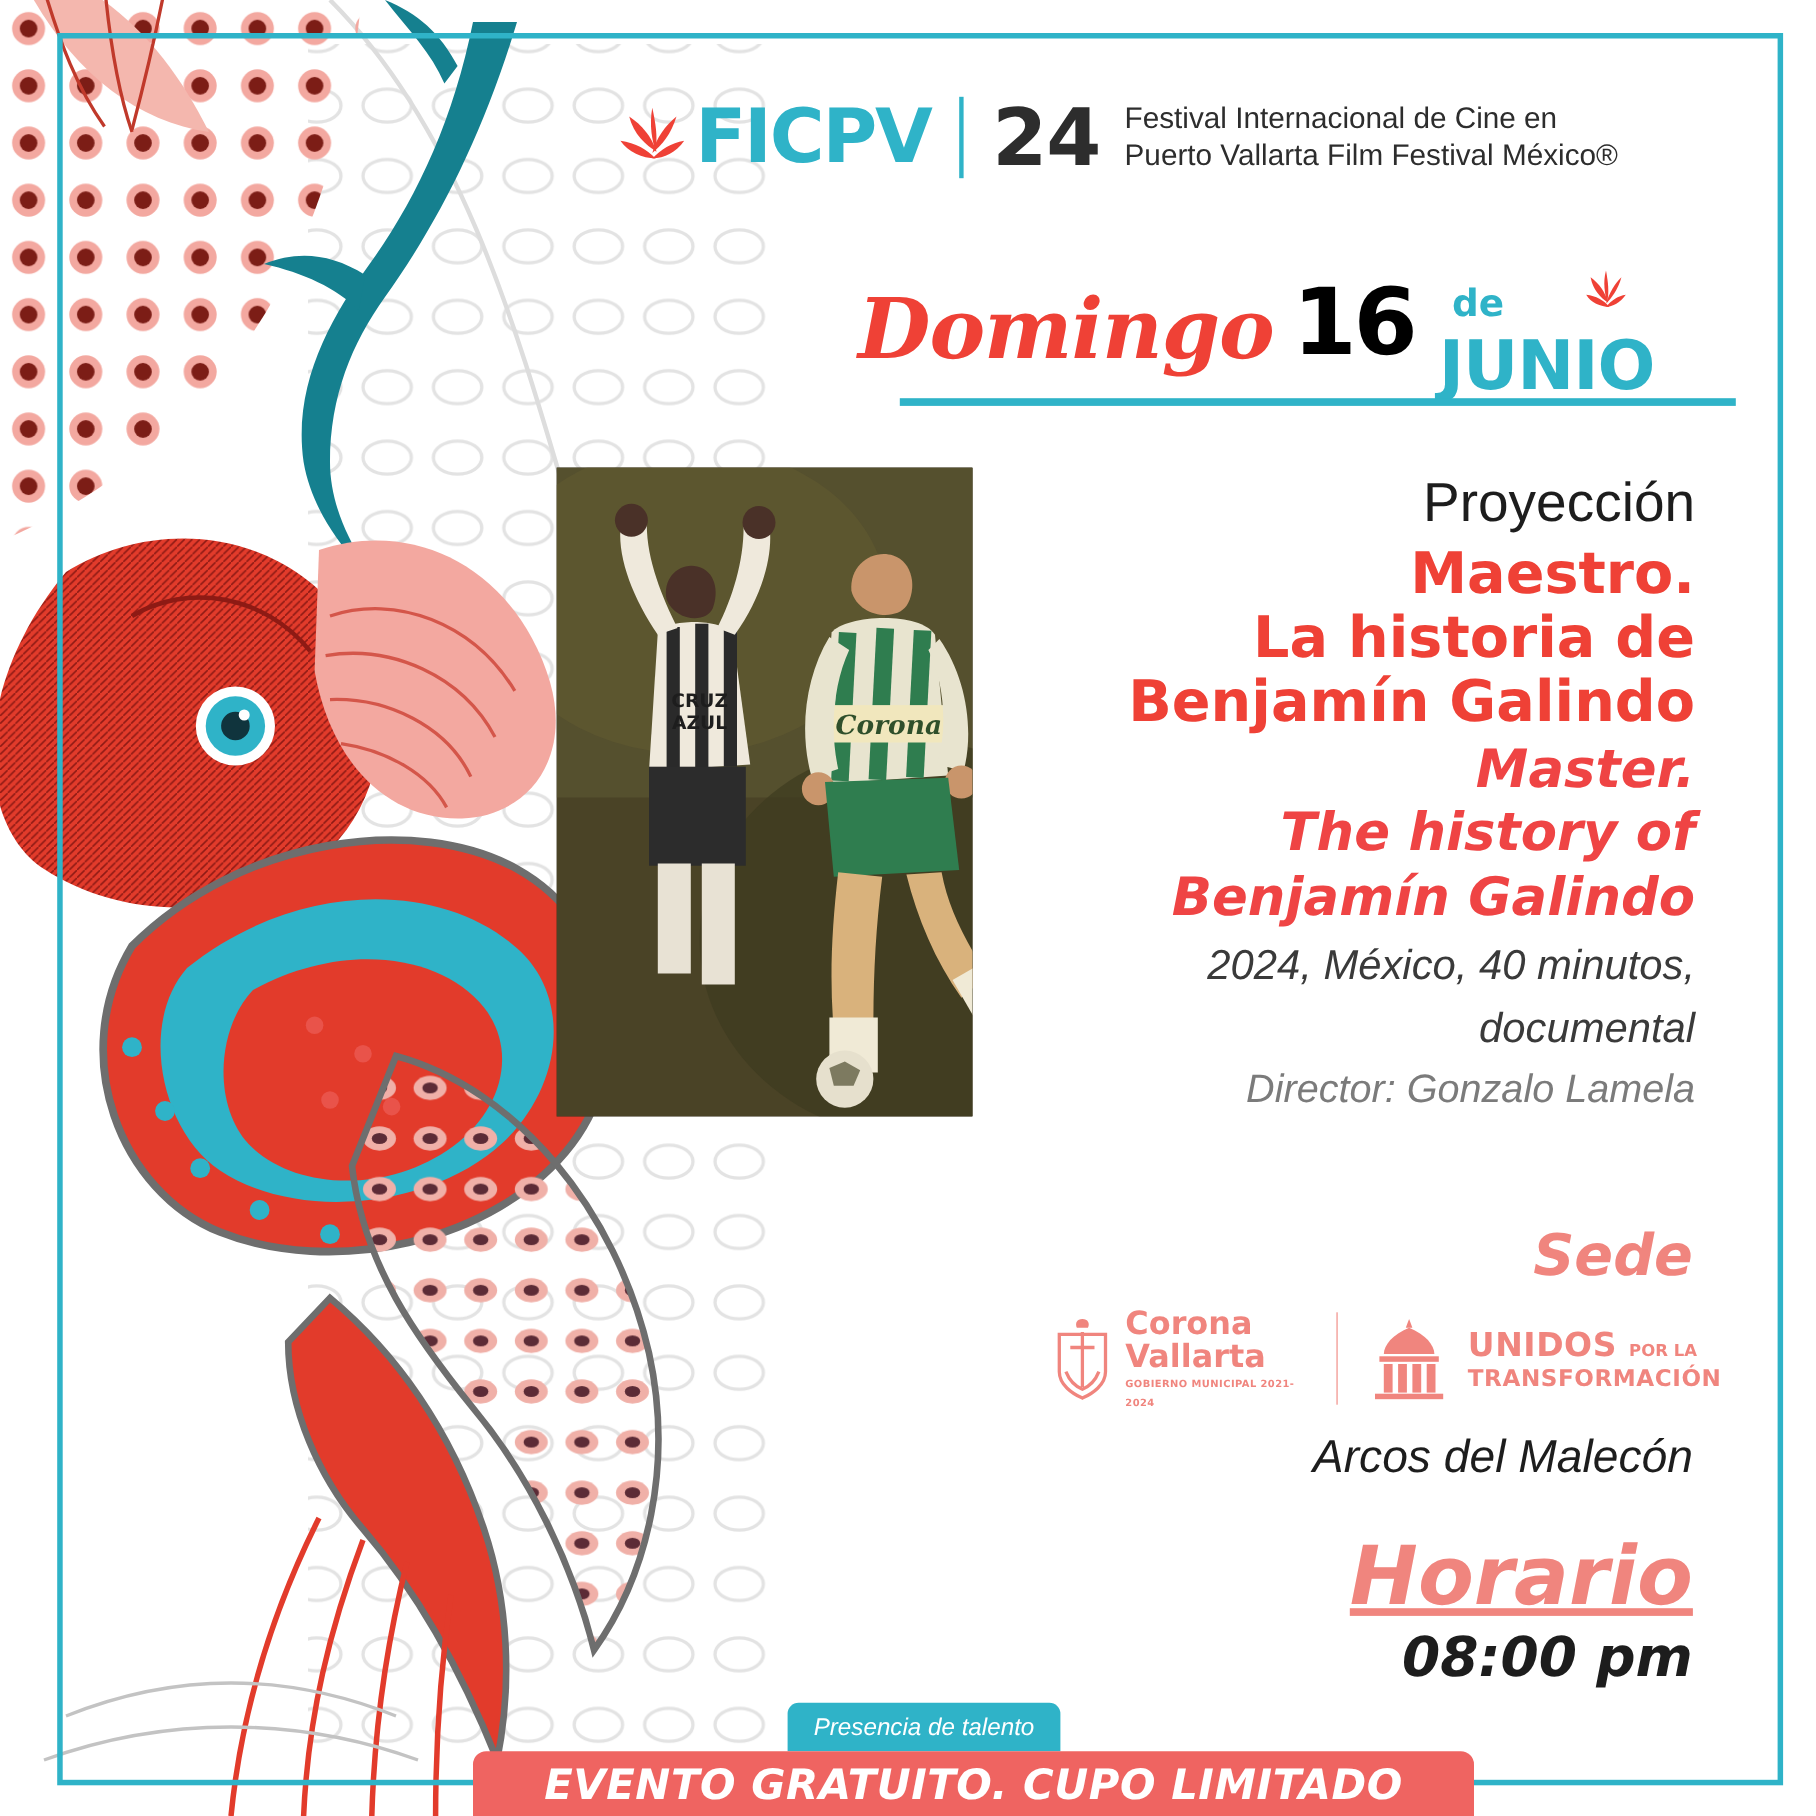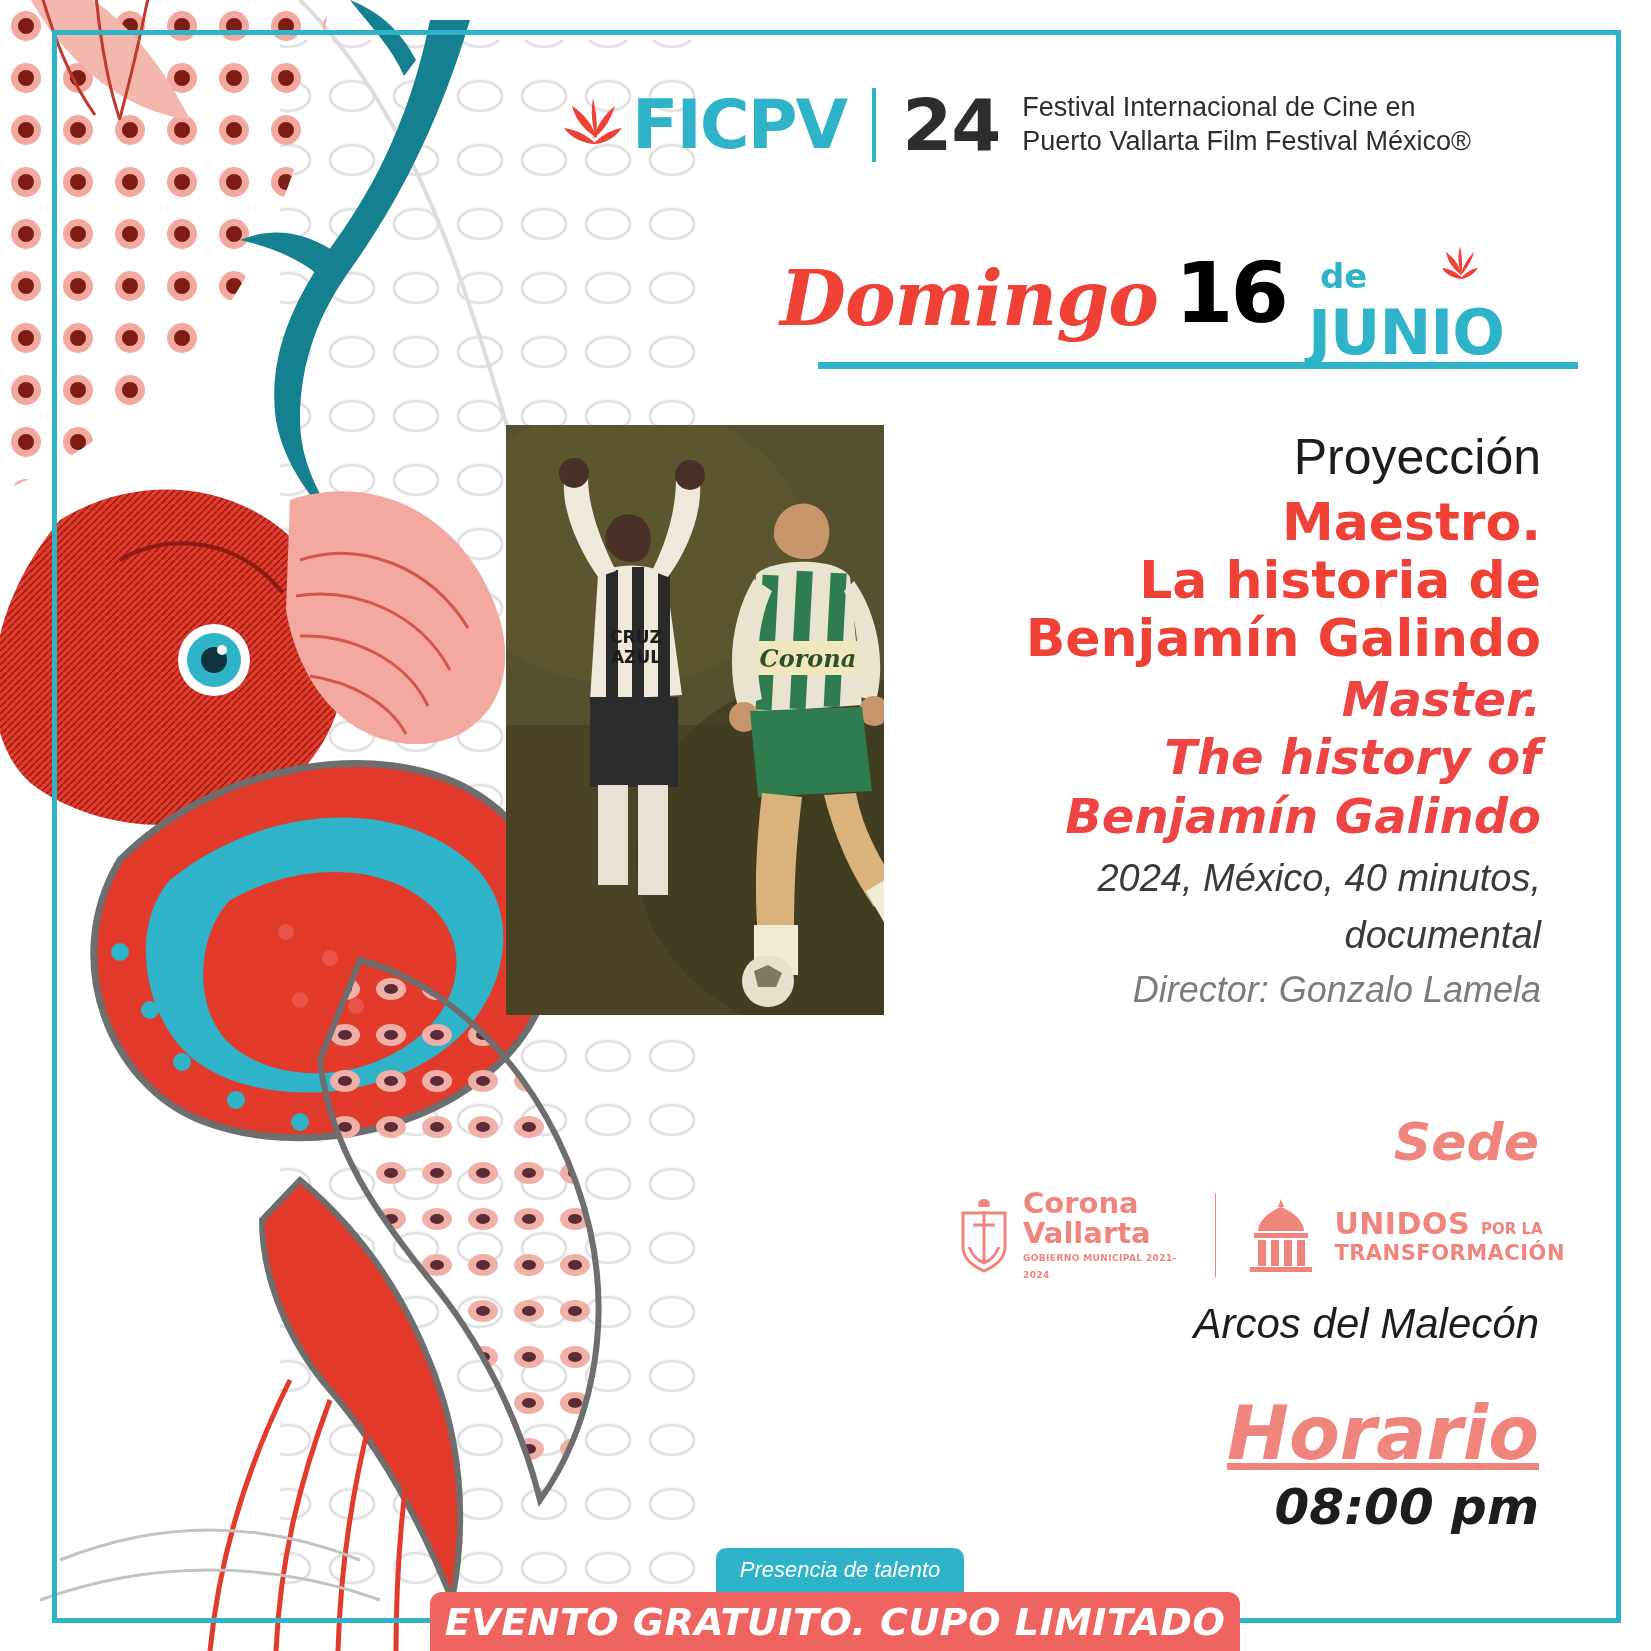--- a/index.html
+++ b/index.html
@@ -313,21 +313,21 @@
     font-size: 22px;
     display: flex;
     align-items: center;
     justify-content: center;
     z-index: 7;
   }
   .gratuito {
     position: absolute;
     left: 430px;
     top: 1592px;
-    width: 810px;
+    width: 910px;
     height: 59px;
     background: #ef6461;
     border-radius: 12px 12px 0 0;
     color: #ffffff;
     font-family: "DejaVu Sans", sans-serif;
     font-style: italic;
     font-weight: bold;
     font-size: 38px;
     display: flex;
     align-items: center;

